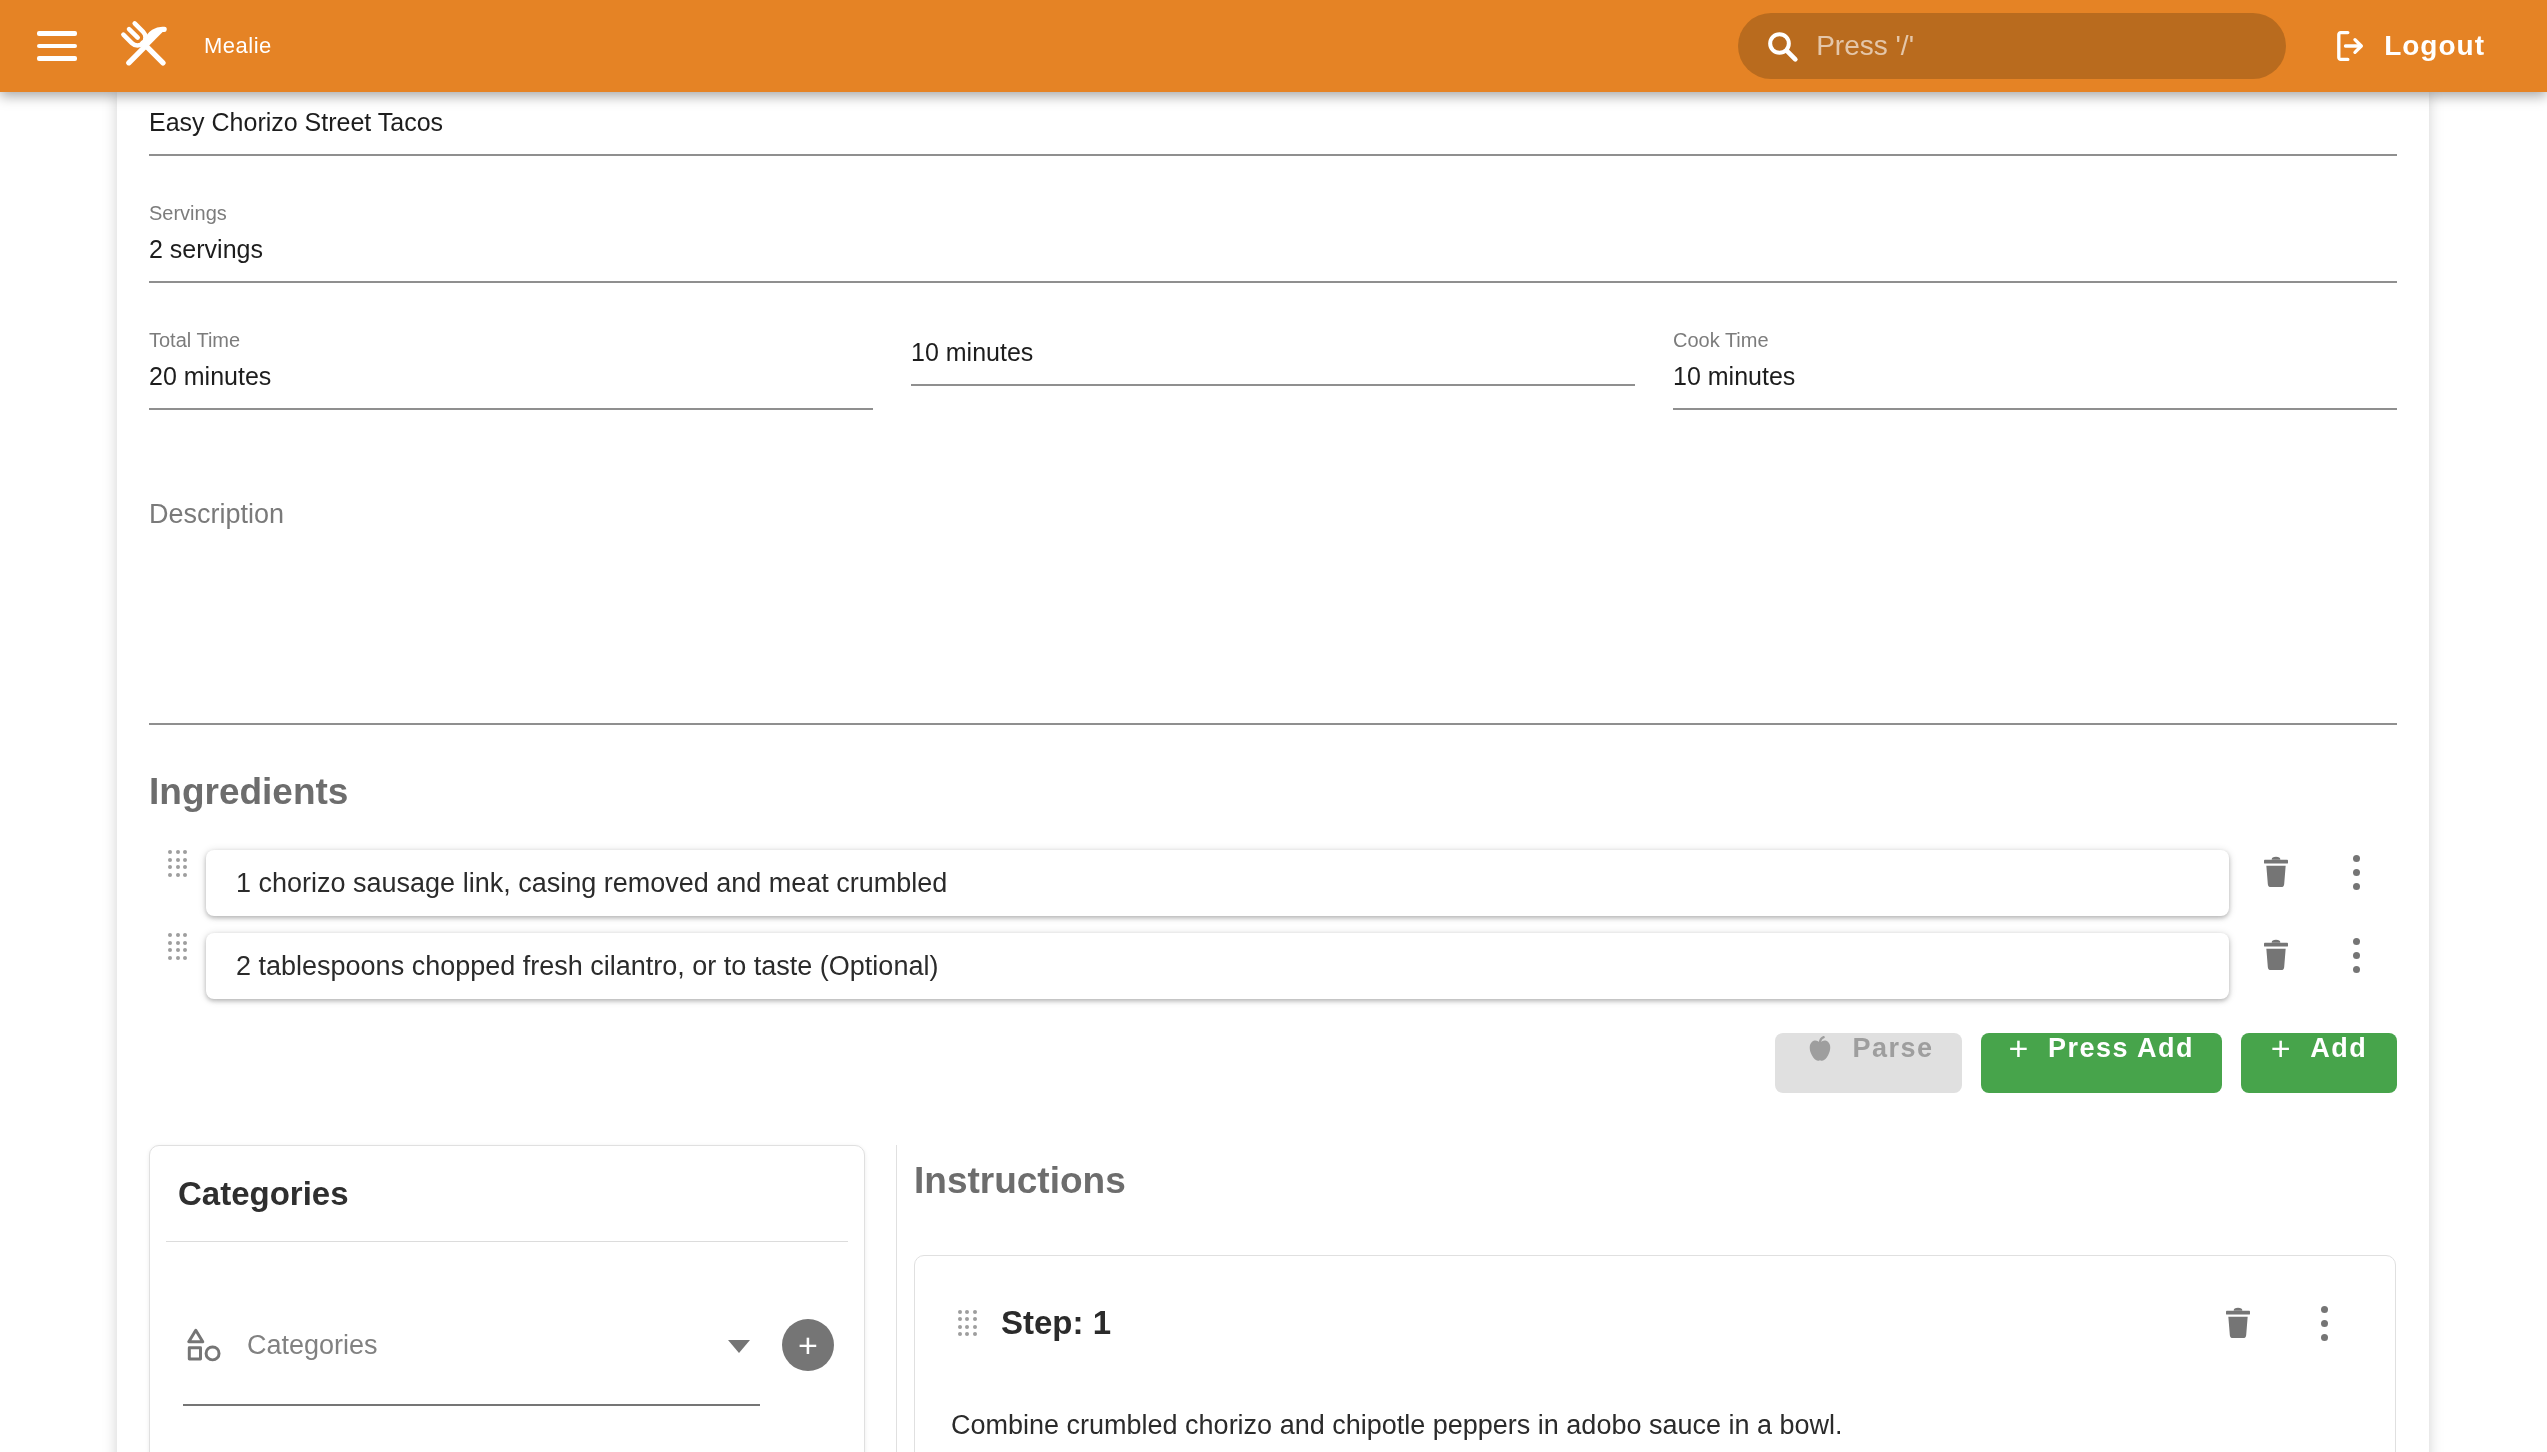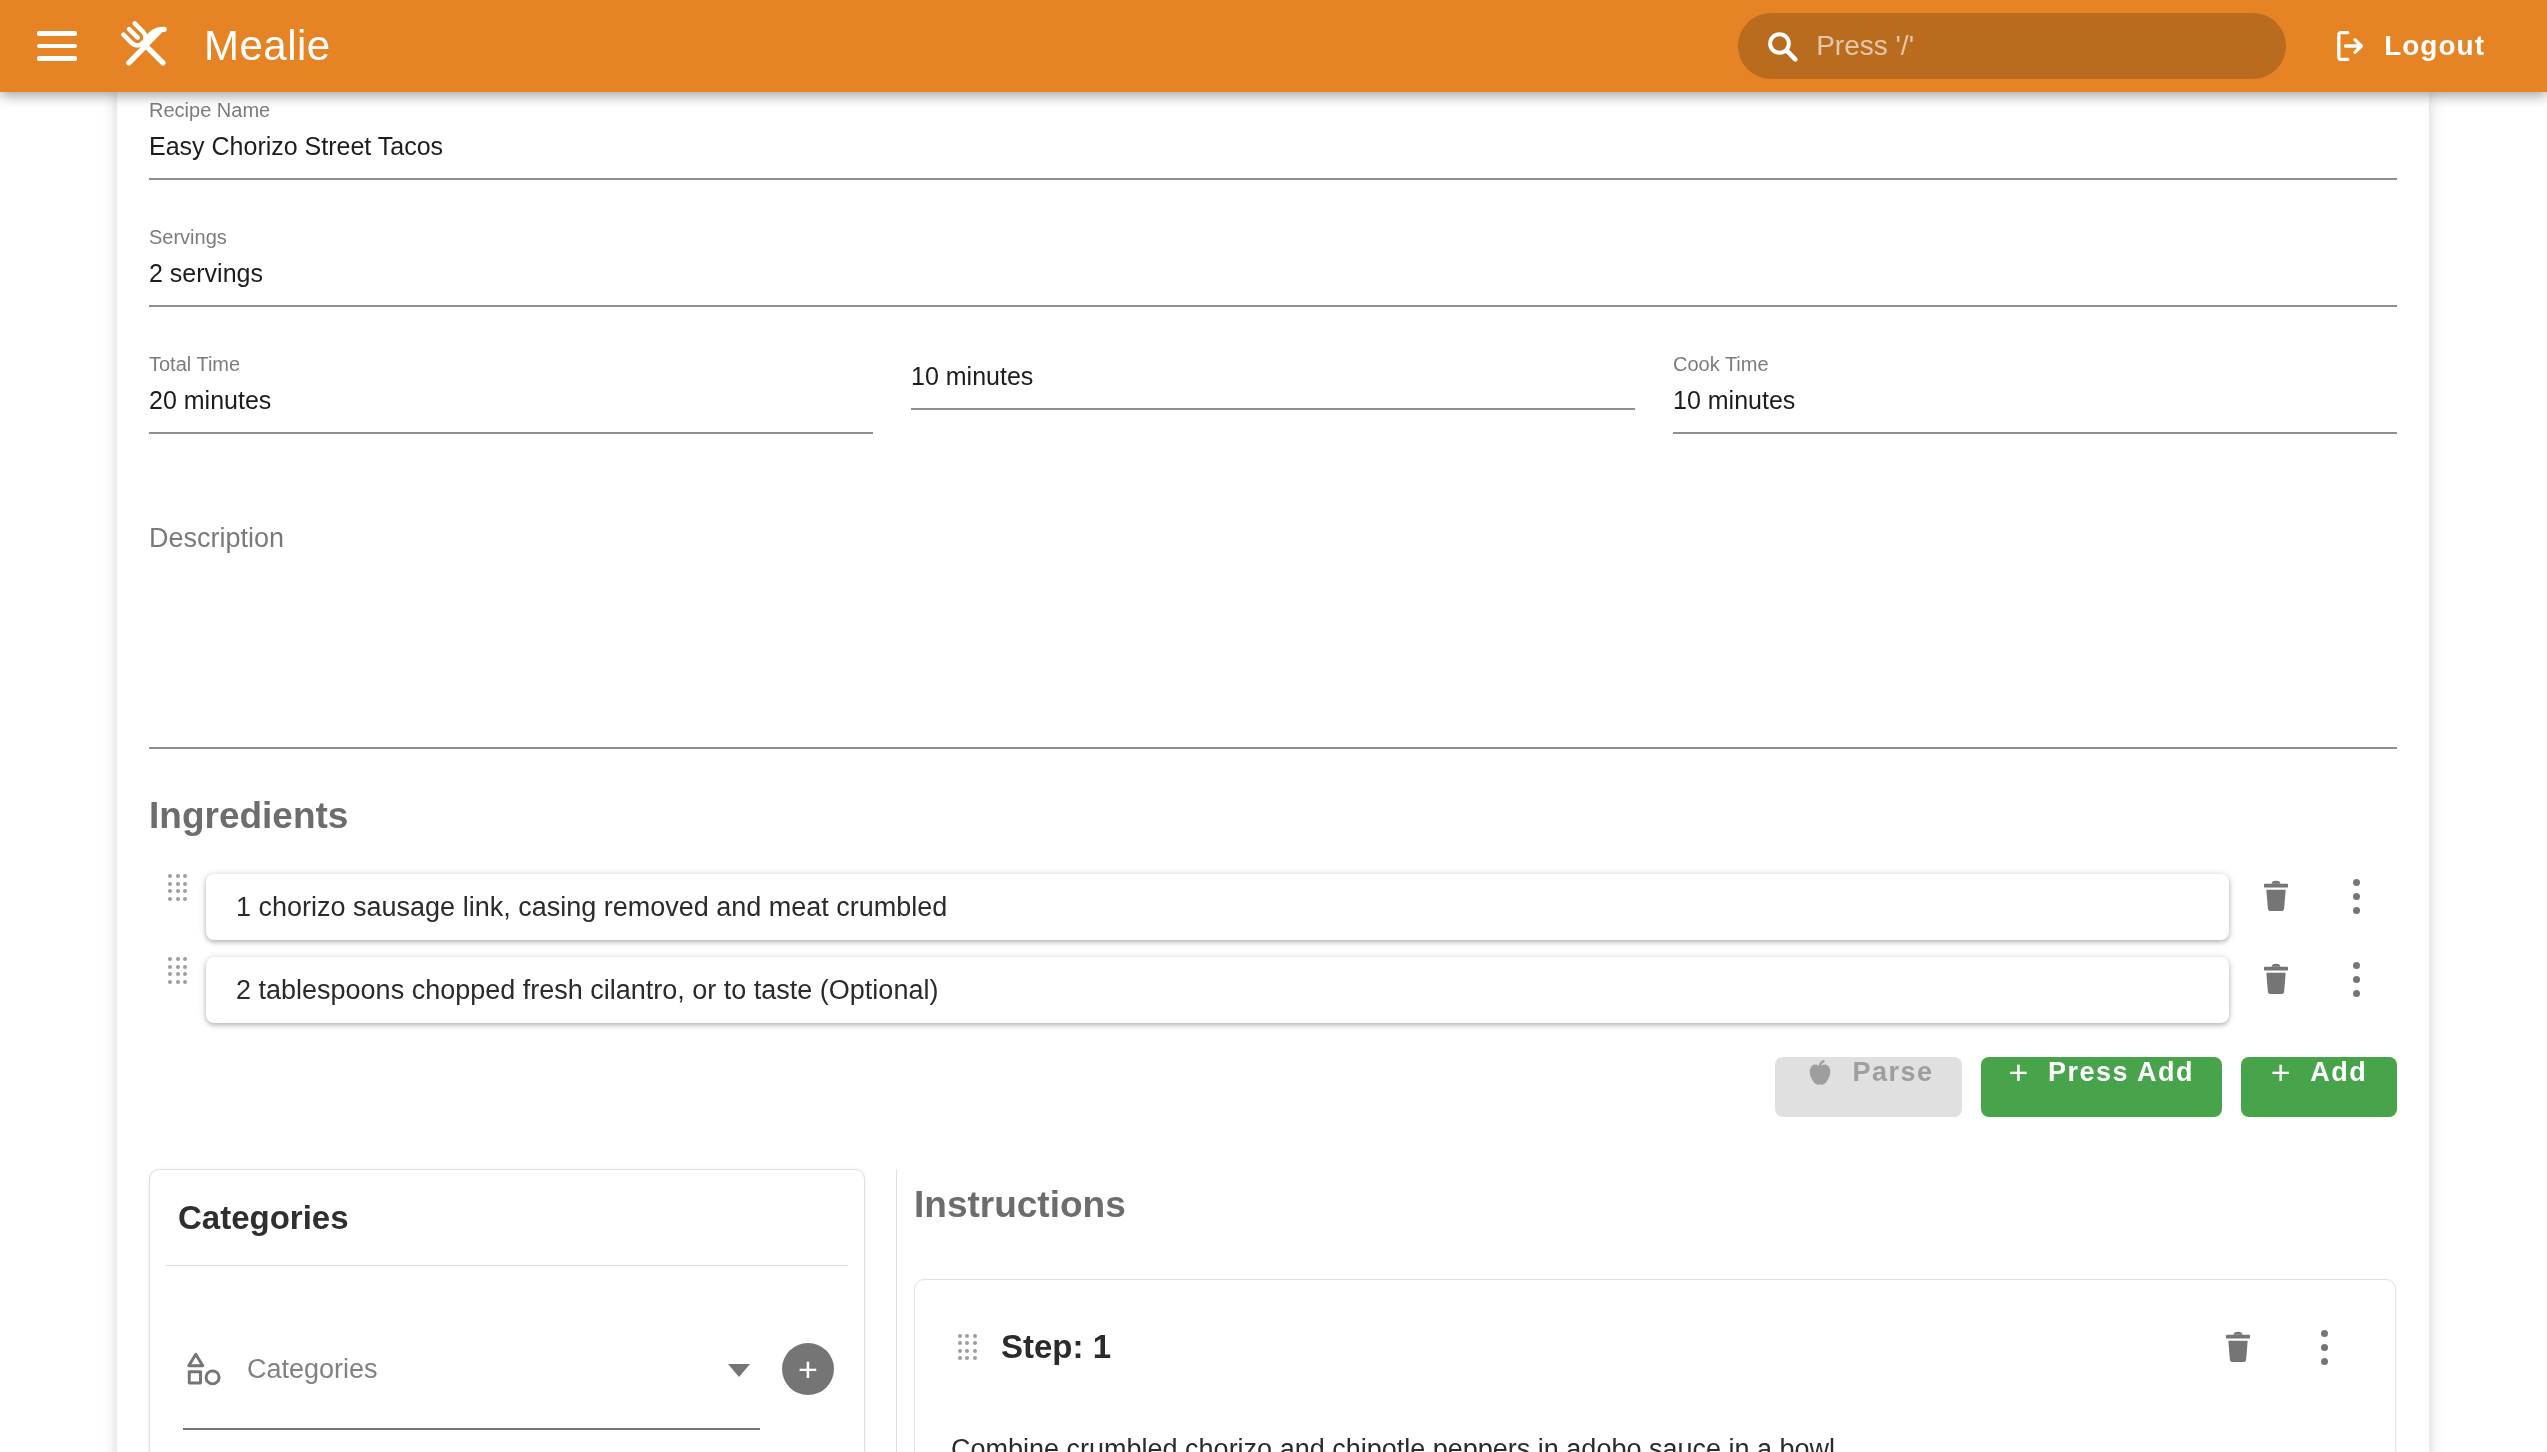--- a/index.html
+++ b/index.html
@@ -7,21 +7,21 @@
     font-family:"Liberation Sans","DejaVu Sans",sans-serif; }
 
   
   .appbar { position:absolute; left:0; top:0; width:2547px; height:92px;
     background:#E58325; display:flex; align-items:center;
     box-shadow:0 4px 12px rgba(0,0,0,.35); z-index:20; }
   .hamburger { width:70px; height:70px; margin-left:22px; display:flex; flex-direction:column;
     justify-content:center; gap:8px; align-items:center; cursor:pointer; }
   .hamburger span { width:40px; height:4.5px; background:#fff; border-radius:2px; }
   .logo { width:64px; height:64px; margin-left:22px; }
-  .app-title { color:#fff; font-size:42px; font-weight:500; margin-left:26px; letter-spacing:0.5px; }
+  .app-title { color:#fff; font-size:22px; font-weight:500; margin-left:26px; letter-spacing:0.5px; }
   .spacer { flex:1; }
   .searchbox { width:548px; height:66px; border-radius:33px; background:#B96B1E;
     display:flex; align-items:center; padding:0 24px; }
   .searchbox .placeholder { color:rgba(255,255,255,.62); font-size:28px; margin-left:14px; }
   .logout { display:flex; align-items:center; gap:14px; margin-left:46px; margin-right:62px;
     color:#fff; font-size:28px; font-weight:600; letter-spacing:1px; cursor:pointer;text-align:center; }
 
   
   .main-card { position:absolute; left:117px; top:92px; width:2312px; height:1383px;
     background:#fff; box-shadow:0 0 14px rgba(0,0,0,.18); }
@@ -149,21 +149,20 @@
       <line x1="18.2" y1="12" x2="8.5" y2="12"></line>
     </svg>
     <span>Logout</span>
   </div>
 </header>
 
 <div class="main-card">
   <div class="content">
 
     <div class="field block-name">
-      <div class="f-label">Recipe Name</div>
       <div class="f-value">Easy Chorizo Street Tacos</div>
       <div class="f-line"></div>
     </div>
 
     <div class="field block-servings">
       <div class="f-label">Servings</div>
       <div class="f-value">2 servings</div>
       <div class="f-line"></div>
     </div>
 

